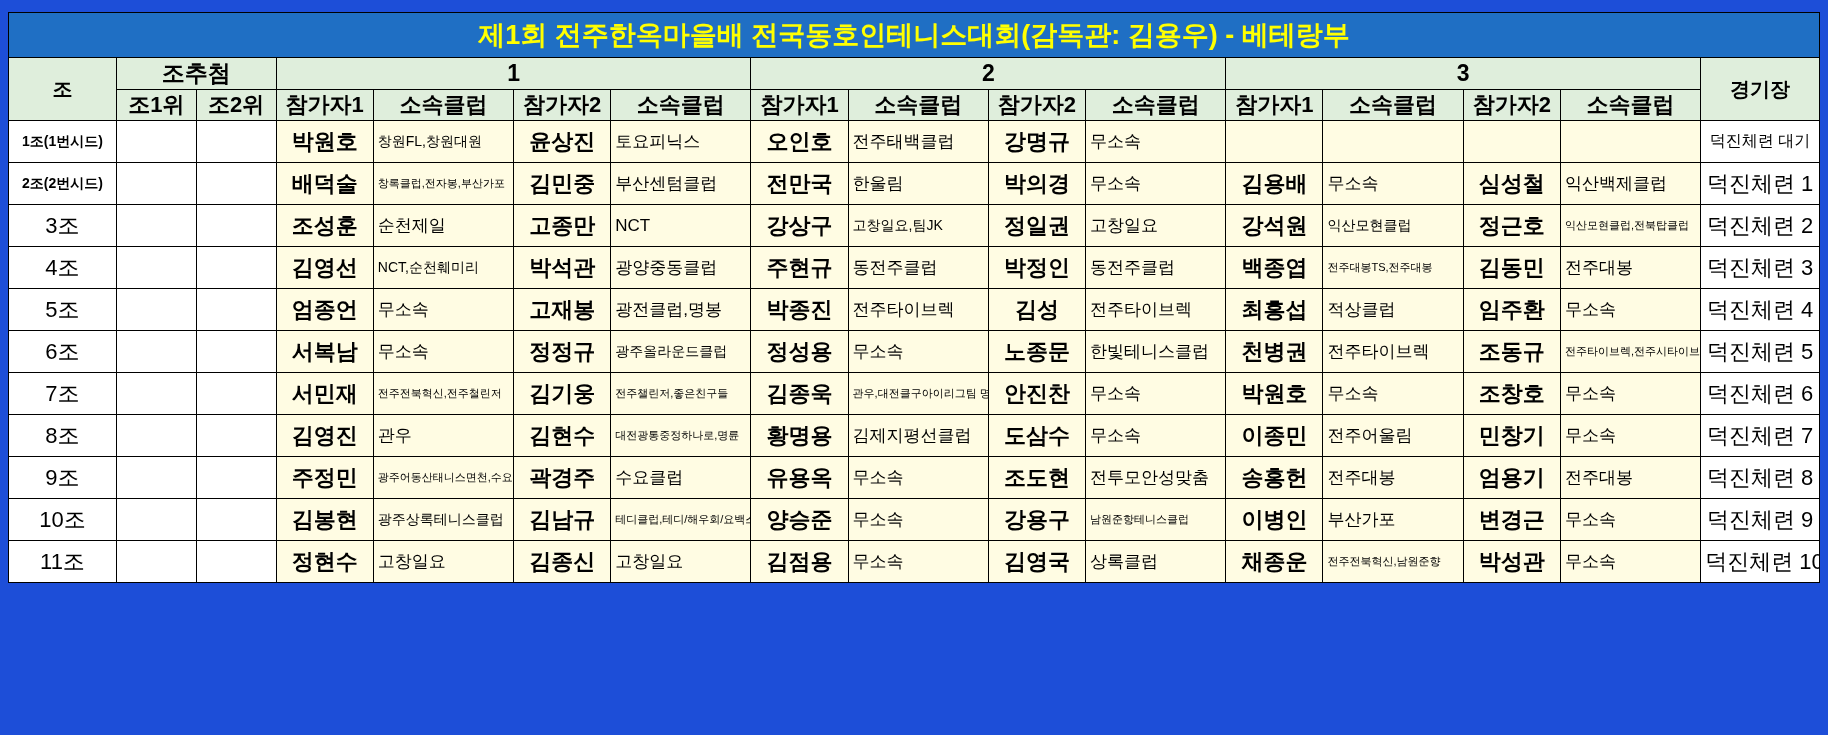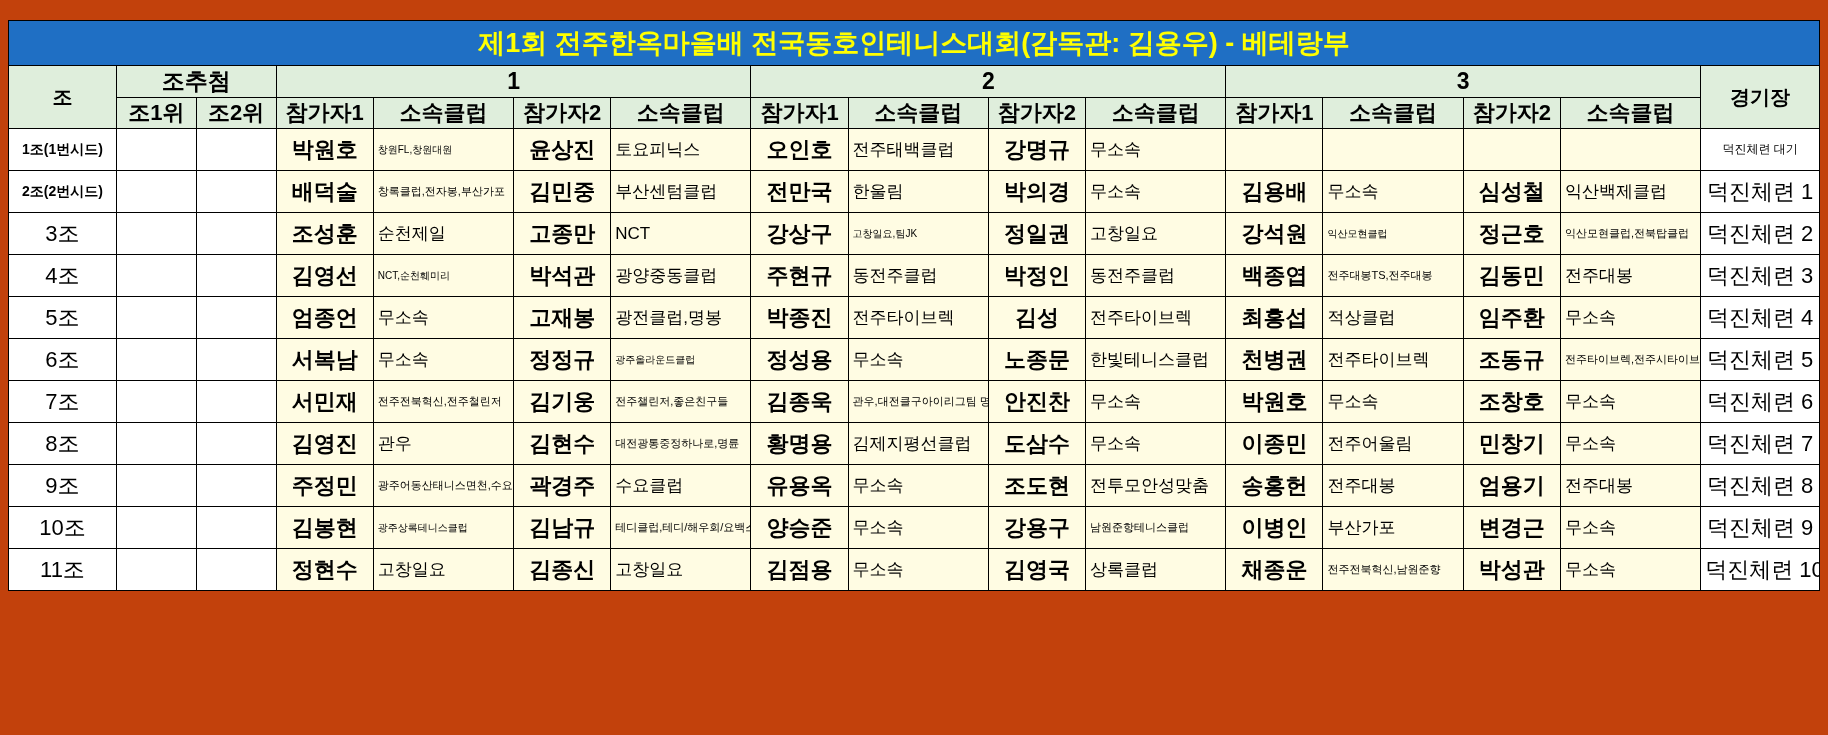--- a/index.html
+++ b/index.html
@@ -5,22 +5,22 @@
   html, body {
     margin: 0;
     padding: 0;
     background: #ffffff;
     font-family: "Liberation Sans", sans-serif;
   }
   .sheet {
     width: 1828px;
     height: 735px;
     box-sizing: border-box;
-    padding: 20px 8px 0 8px;
-    background: #c2410c;
+    padding: 12px 8px 0 8px;
+    background: #1d4ed8;
   }
   table.grid {
     border-collapse: collapse;
     table-layout: fixed;
     width: 1812px;
   }
   table.grid td, table.grid th {
     border: 1px solid #000000;
     padding: 0 4px;
     vertical-align: middle;
@@ -73,33 +73,33 @@
     text-align: center;
     font-weight: bold;
     font-size: 22px;
   }
   td.club {
     background: #fffde7;
     text-align: left;
     font-size: 17px;
   }
   td.club.tight {
-    font-size: 10px;
+    font-size: 14px;
   }
   td.club.tight2 {
     font-size: 11px;
     margin-left: 48px;
   }
   td.court {
     background: #ffffff;
     text-align: center;
     font-size: 22px;
   }
   td.court.note {
-    font-size: 12px;
+    font-size: 16px;
   }
   
   .pg1 td.player, .pg1 td.club { background: #fffce3; }
   col.c-grp { width: 100px; }
   col.c-pick { width: 74px; }
   col.c-player { width: 90px; }
   col.c-club { width: 130px; }
   col.c-court { width: 110px; }
 </style>
 </head>

